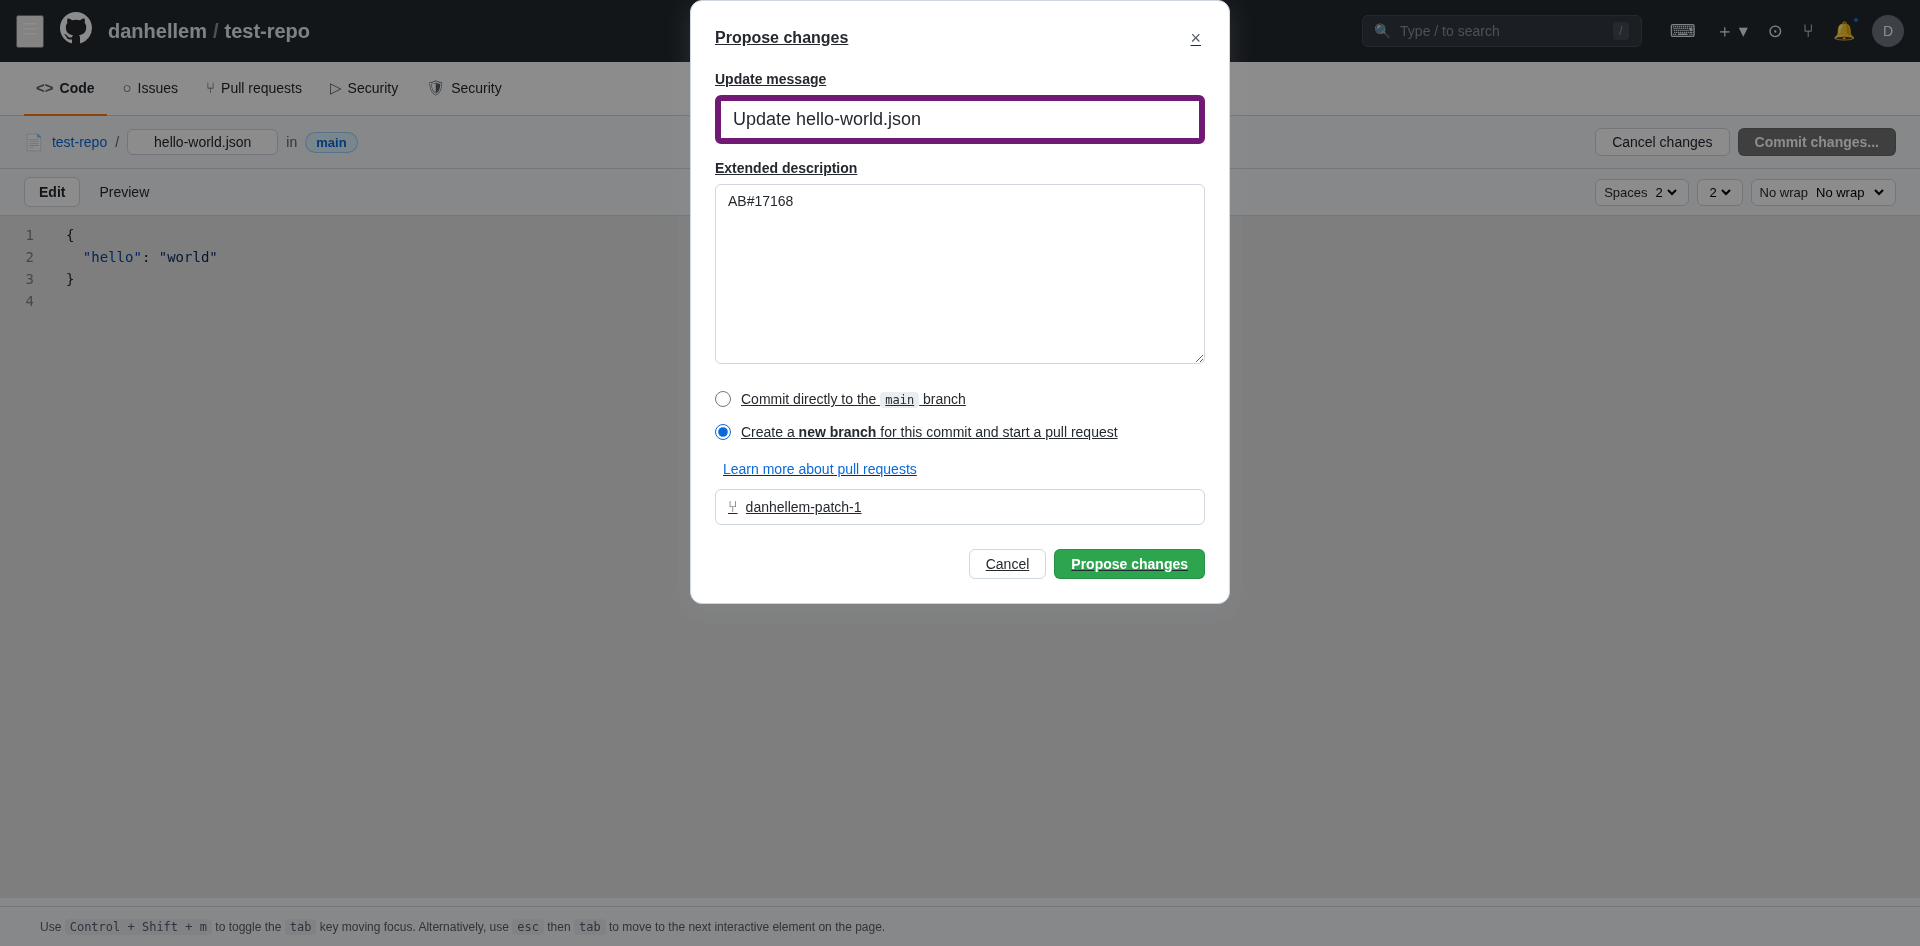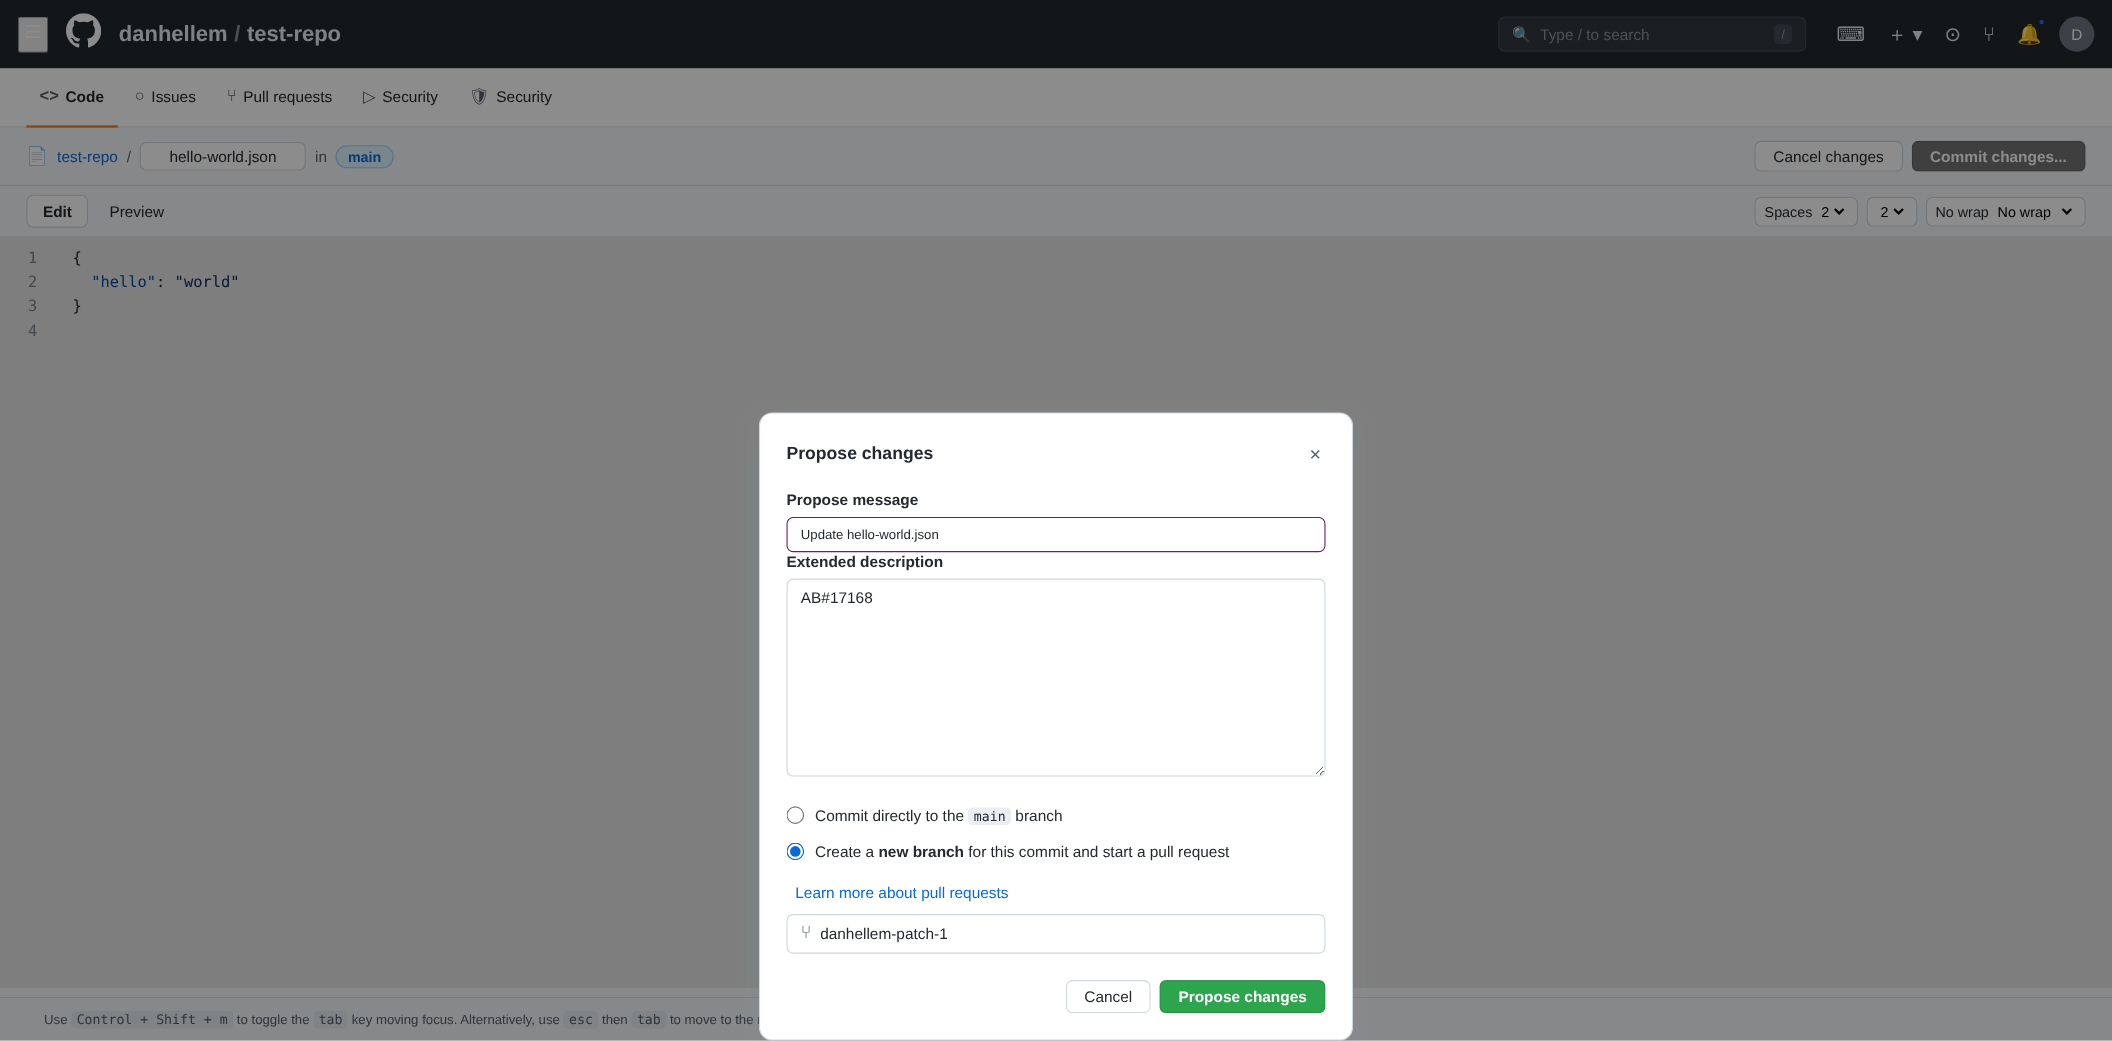--- a/index.html
+++ b/index.html
@@ -292,22 +292,23 @@
       font-size: 12px;
     }
 
     
     .overlay {
       position: fixed;
       top: 0; left: 0; right: 0; bottom: 0;
       background: rgba(0,0,0,0.45);
       z-index: 100;
       display: flex;
-      align-items: flex-end;
+      align-items: flex-start;
       justify-content: center;
+      text-decoration: underline;
     }
 
     
     .modal {
       background: #fff;
       border: 1px solid #d0d7de;
       border-radius: 12px;
       width: 540px;
       box-shadow: 0 8px 24px rgba(140,149,159,0.2);
       padding: 24px;
@@ -336,27 +337,28 @@
     }
     .modal-label {
       font-size: 14px;
       font-weight: 600;
       color: #24292f;
       display: block;
       margin-bottom: 8px;
     }
     .modal-input {
       width: 100%;
-      border: 1px solid #701a75;
+      border: 6px solid #701a75;
       border-radius: 6px;
       padding: 8px 12px;
-      font-size: 12px;
+      font-size: 18px;
       color: #24292f;
       background: #fff;
       outline: none;
+      margin-bottom: 16px;
     }
     .modal-textarea {
       width: 100%;
       border: 1px solid #d0d7de;
       border-radius: 6px;
       padding: 8px 12px;
       font-size: 14px;
       color: #24292f;
       background: #fff;
       outline: none;
@@ -564,21 +566,21 @@
   </span>
 </div>
 
 <div class="overlay">
   <div class="modal">
     <div class="modal-header">
       <span class="modal-title">Propose changes</span>
       <button class="modal-close">×</button>
     </div>
 
-    <label class="modal-label">Propose message</label>
+    <label class="modal-label">Update message</label>
     <input class="modal-input" type="text" value="Update hello-world.json" style="">
 
     <label class="modal-label">Extended description</label>
     <textarea class="modal-textarea" style="">AB#17168</textarea>
 
     <div class="modal-radio-group">
       <label class="modal-radio-item">
         <input type="radio" name="commit-option" style="">
         <span class="modal-radio-label">
           Commit directly to the <code>main</code> branch

